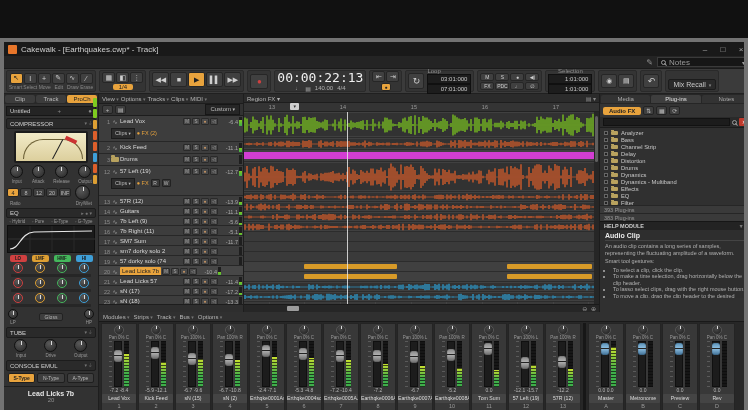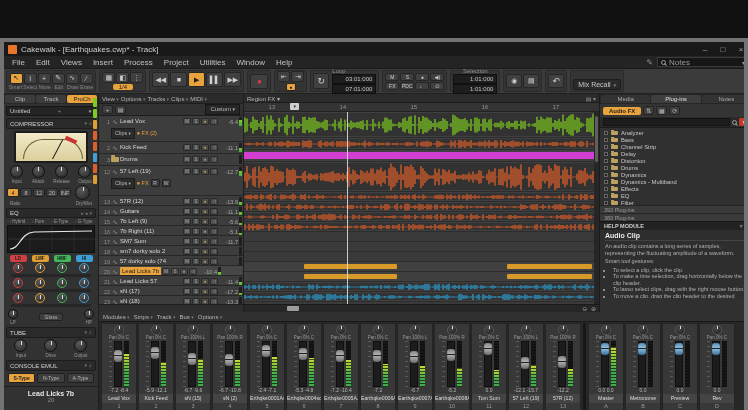--- a/index.html
+++ b/index.html
@@ -244,31 +244,20 @@
 
   <div id="titlebar">
     <span class="appicon"></span>
     <span class="title">Cakewalk - [Earthquakes.cwp* - Track]</span>
     <span class="wctl">–</span>
     <span class="wctl">□</span>
     <span class="wctl">×</span>
   </div>
 
   <div id="menubar">
-    <span id="menu-items" style="display:flex;gap:1px;">
-        <div class="menu-item" style="display: inline-block;">File</div>
-        <div class="menu-item" style="display: inline-block;">Edit</div>
-        <div class="menu-item" style="display: inline-block;">Views</div>
-        <div class="menu-item" style="display: inline-block;">Insert</div>
-        <div class="menu-item" style="display: inline-block;">Process</div>
-        <div class="menu-item" style="display: inline-block;">Project</div>
-        <div class="menu-item" style="display: inline-block;">Utilities</div>
-        <div class="menu-item" style="display: inline-block;">Window</div>
-        <div class="menu-item" style="display: inline-block;">Help</div>
-      </span>
     <span class="mb-right">
       <span style="color:#8a8a8a;">✎</span>
       <span class="lensbox">
         <span class="mag"></span>
         <span>Notes</span>
         <span class="arr">▾</span>
       </span>
     </span>
   </div>
 
@@ -304,20 +293,29 @@
           <div class="tbtn2" style="height: 15px; min-width: 17px;">◀◀</div>
           <div class="tbtn2" style="height: 15px; min-width: 17px;">■</div>
           <div class="tbtn2 active" style="height: 15px; min-width: 17px;">▶</div>
           <div class="tbtn2" style="height: 15px; min-width: 17px;">▌▌</div>
           <div class="tbtn2" style="height: 15px; min-width: 17px;">▶▶</div>
         </div>
       <div style="height:4px;width:90%;background:#2a2a2a;margin-top:2px;border-radius:2px;"></div>
     </div>
     <div class="module">
       <div class="tbtn2 rec" style="width:18px;height:15px;">●</div>
+    </div>
+    <div class="module">
+      <div id="timebox">00:00:22:13</div>
+      <div class="timesub">
+        <span class="g">♩</span>
+        <span class="g">▦</span>
+        <span>140.00</span>
+        <span>4/4</span>
+      </div>
     </div>
     <div class="module">
       <div class="mrow">
         <span class="tbtn2">⇤</span>
         <span class="tbtn2">⇥</span>
       </div>
       <div class="mrow" style="margin-top:1px;">
         <span class="tbtn2 active" style="height:8px;min-width:10px;font-size:5px;">●</span>
       </div>
     </div>

